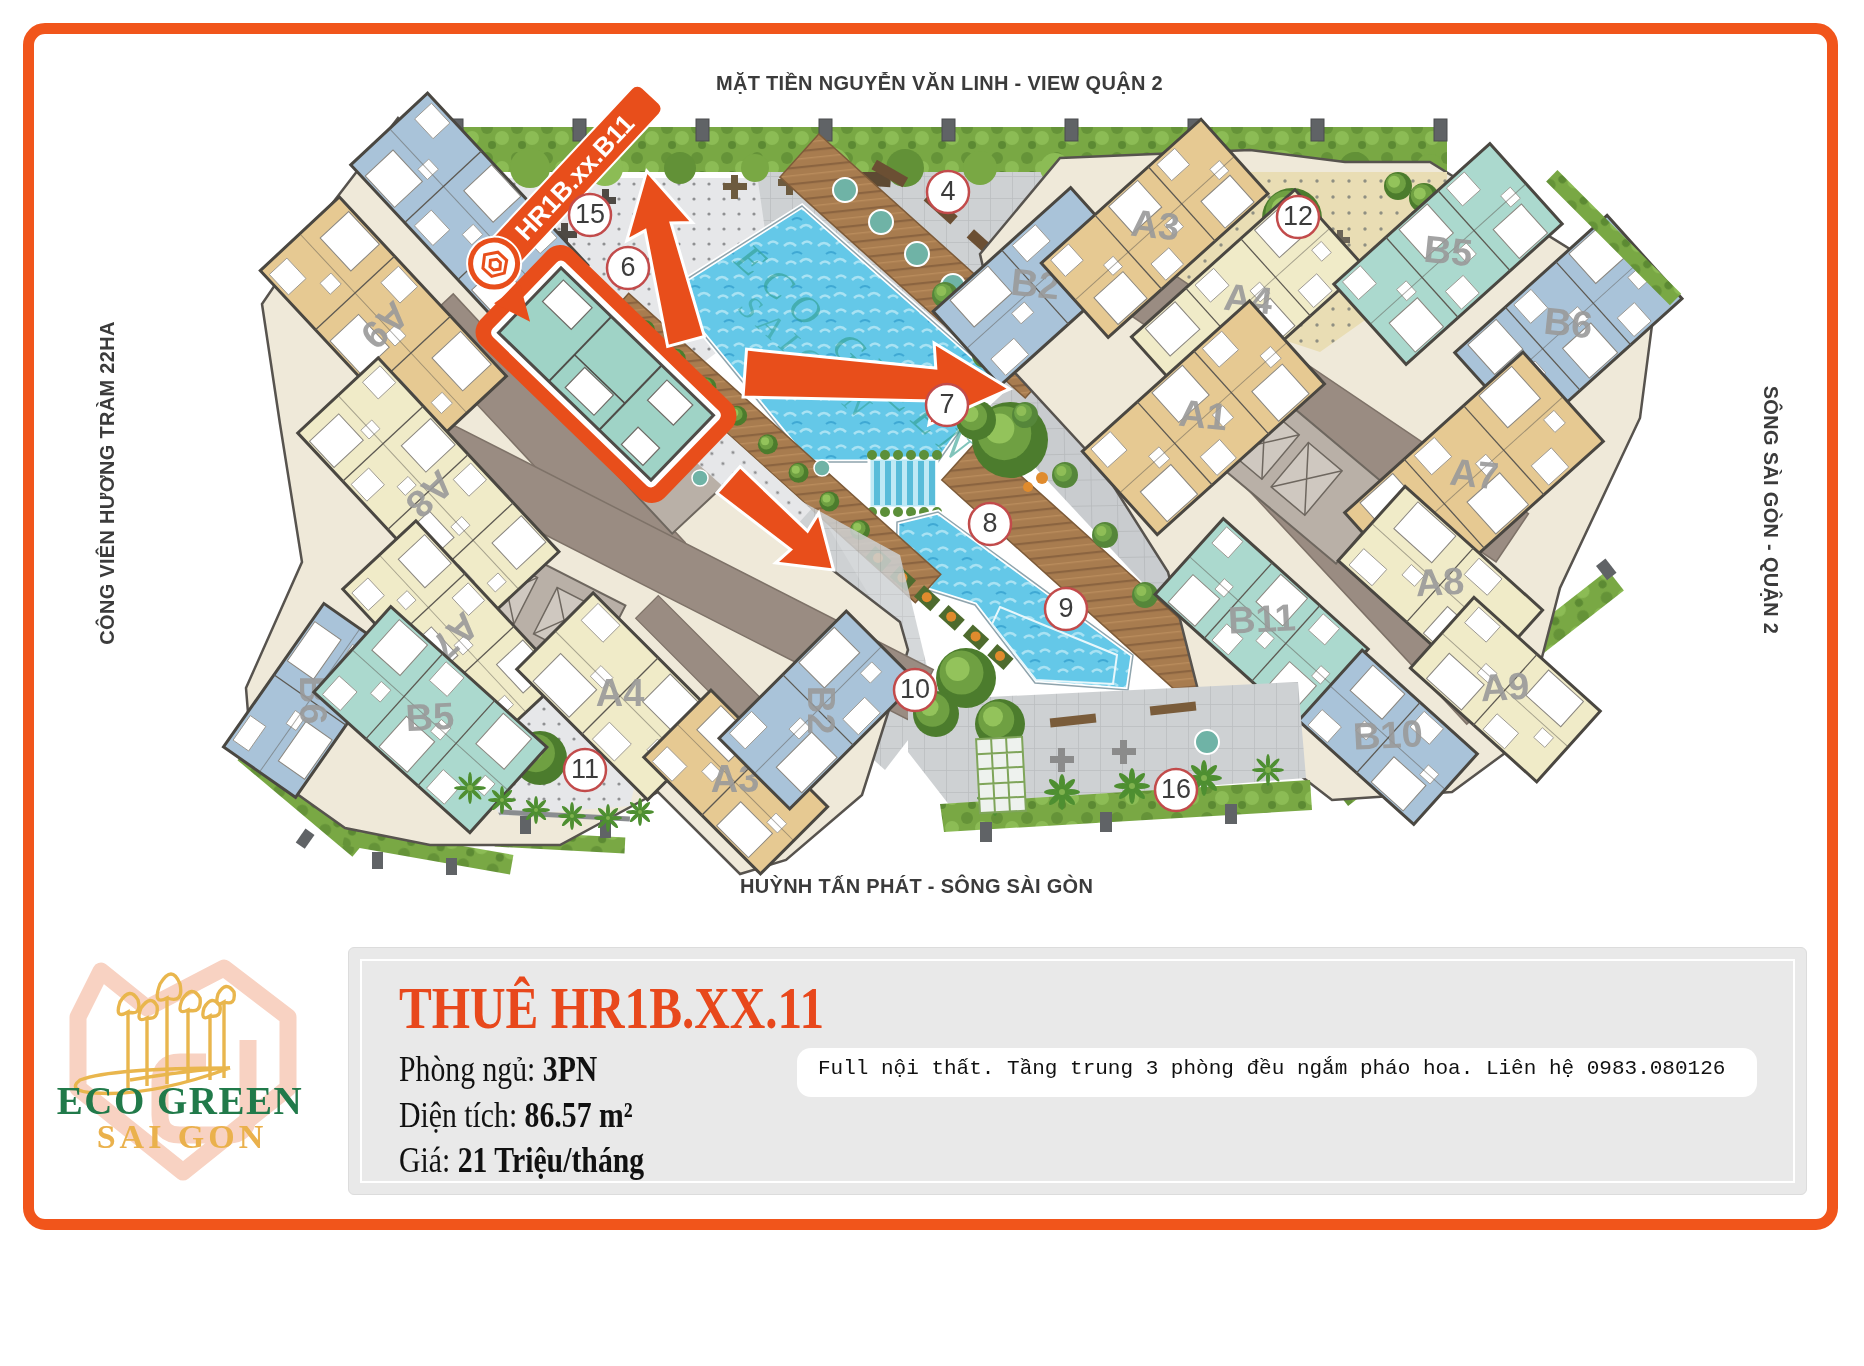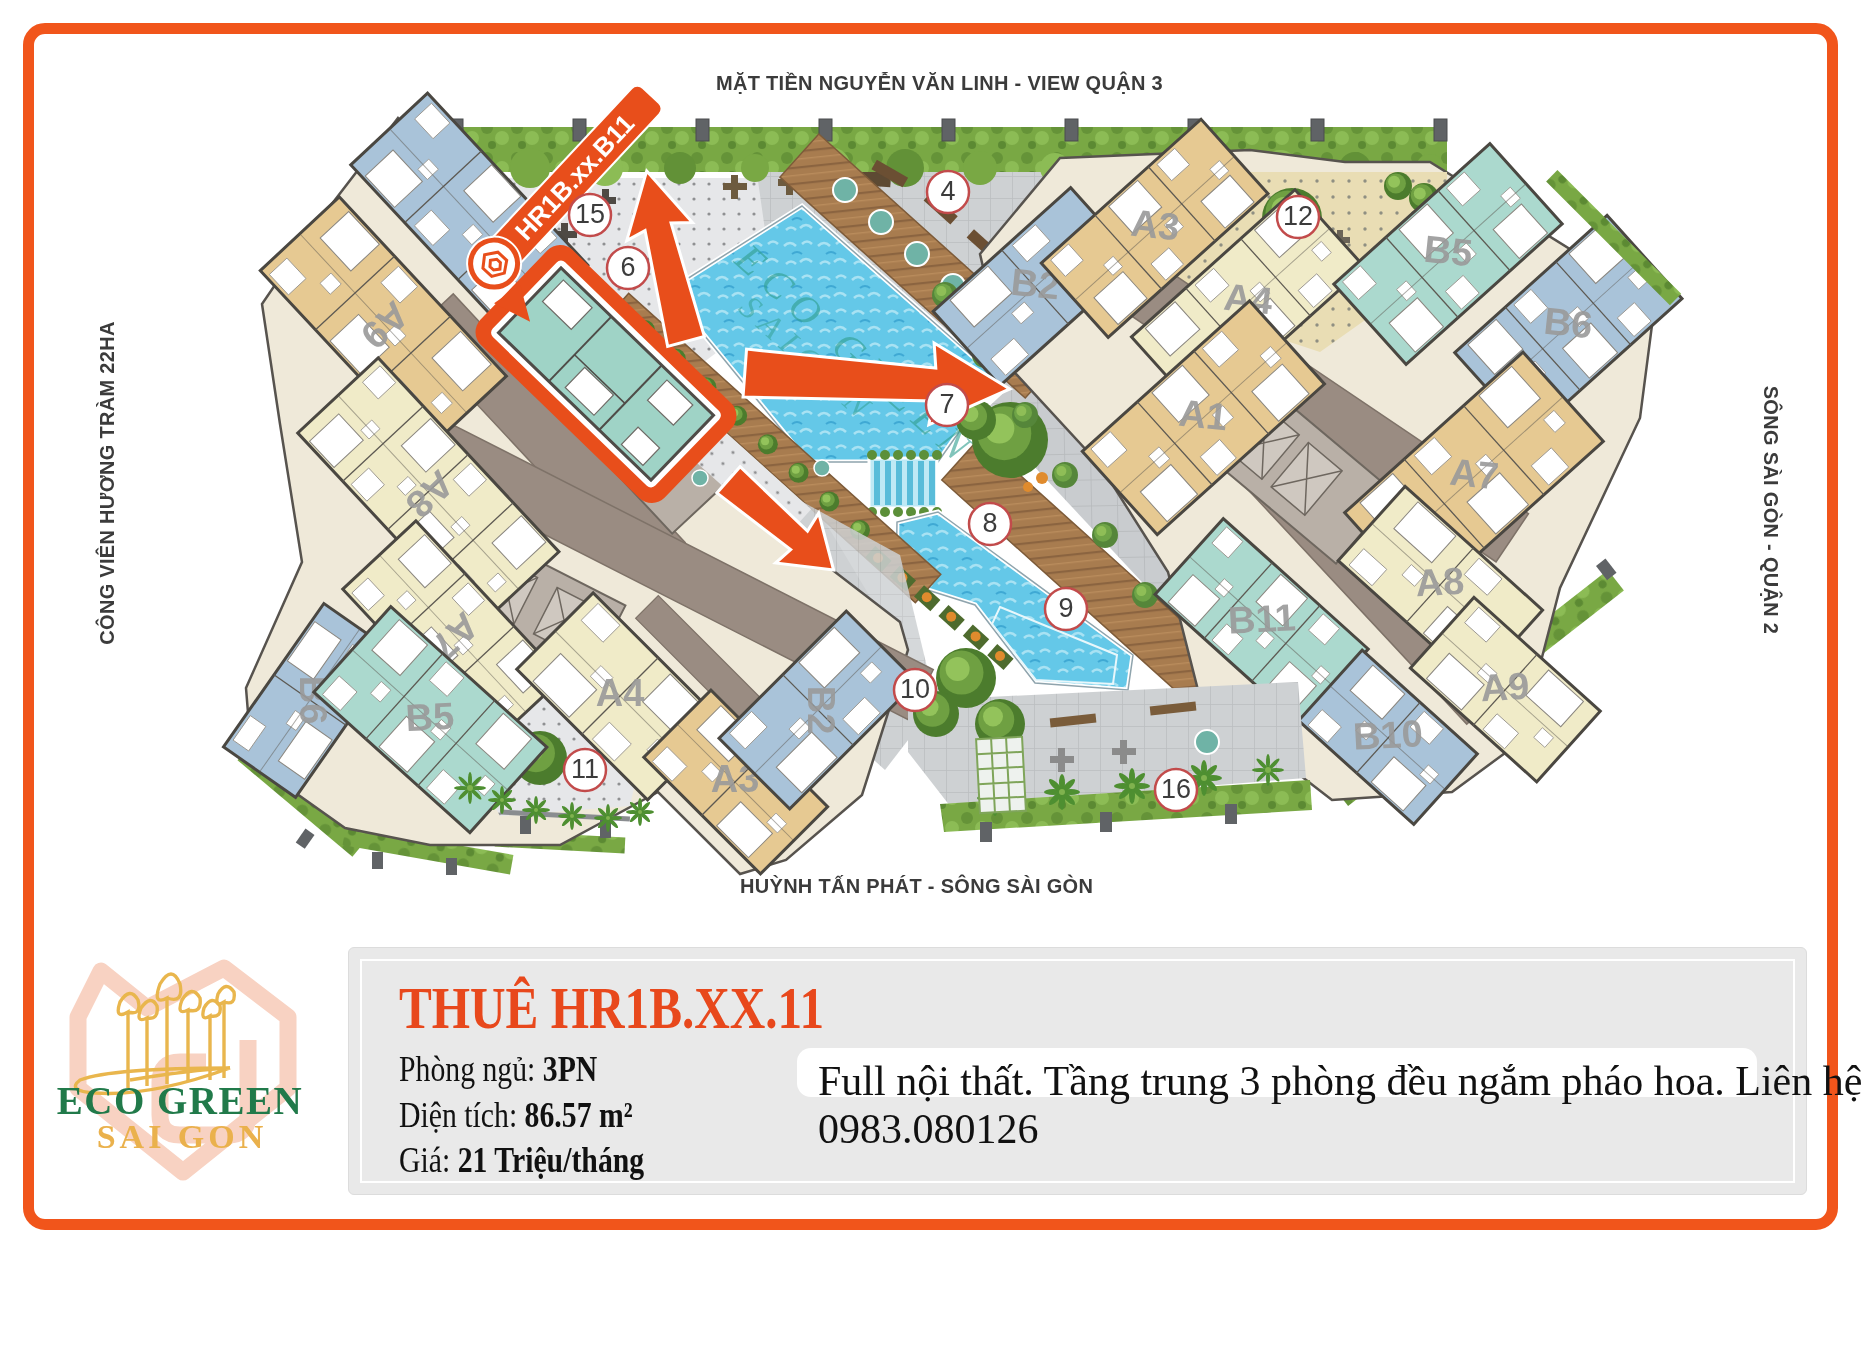--- a/index.html
+++ b/index.html
@@ -3,21 +3,21 @@
 <style>
 html,body{margin:0;padding:0;background:#ffffff;width:1864px;height:1366px;overflow:hidden;
  font-family:"Liberation Sans", sans-serif;}
 .abs{position:absolute;}
 .street{color:#3b3b3b;font-weight:bold;font-size:20px;letter-spacing:0.3px;white-space:nowrap;}
 </style></head>
 <body>
 
 <div class="abs" style="left:23px;top:23px;width:1815px;height:1207px;border:11px solid #f1551b;border-radius:22px;box-sizing:border-box;"></div>
 
-<div class="abs street" style="left:716px;top:72px;">MẶT TIỀN NGUYỄN VĂN LINH - VIEW QUẬN 3</div>
+<div class="abs street" style="left:716px;top:72px;">MẶT TIỀN NGUYỄN VĂN LINH - VIEW QUẬN 2</div>
 
 <div class="abs street" style="left:107px;top:483px;transform:translate(-50%,-50%) rotate(-90deg);">CÔNG VIÊN HƯƠNG TRÀM 22HA</div>
 
 <div class="abs street" style="left:1770px;top:510px;transform:translate(-50%,-50%) rotate(90deg);">SÔNG SÀI GÒN - QUẬN 2</div>
 
 <div class="abs street" style="left:740px;top:875px;">HUỲNH TẤN PHÁT - SÔNG SÀI GÒN</div>
 
 <svg class="abs" style="left:0;top:0" width="1864" height="1366" viewBox="0 0 1864 1366">
 
 <defs>
@@ -899,21 +899,21 @@
 
 <div class="abs" style="left:399px;top:974px;font-family:'Liberation Serif',serif;font-weight:bold;font-size:60px;color:#e8481c;transform:scaleX(0.82);transform-origin:0 0;white-space:nowrap;">THUÊ HR1B.XX.11</div>
 
 <div class="abs" style="left:399px;top:1050px;font-family:'Liberation Serif',serif;font-size:35px;color:#111;transform:scaleX(0.85);transform-origin:0 0;white-space:nowrap;">Phòng ngủ: <b>3PN</b></div>
 
 <div class="abs" style="left:399px;top:1096px;font-family:'Liberation Serif',serif;font-size:35px;color:#111;transform:scaleX(0.85);transform-origin:0 0;white-space:nowrap;">Diện tích: <b>86.57 m²</b></div>
 
 <div class="abs" style="left:399px;top:1141px;font-family:'Liberation Serif',serif;font-size:35px;color:#111;transform:scaleX(0.85);transform-origin:0 0;white-space:nowrap;">Giá: <b>21 Triệu/tháng</b></div>
 
 <div class="abs" style="left:797px;top:1048px;width:960px;height:49px;background:#ffffff;border-radius:14px;"></div>
-<div class="abs" style="left:818px;top:1057px;font-family:Liberation Serif, serif;font-size:42px;color:#111;">Full nội thất. Tầng trung 3 phòng đều ngắm pháo hoa. Liên hệ 0983.080126</div>
+<div class="abs" style="left:818px;top:1057px;font-family:Liberation Mono, monospace;font-size:21px;color:#111;">Full nội thất. Tầng trung 3 phòng đều ngắm pháo hoa. Liên hệ 0983.080126</div>
 
 <svg class="abs" style="left:40px;top:940px" width="280" height="280" viewBox="0 0 280 280">
 
 <g fill="none" stroke="#f8d2c2" stroke-width="17" stroke-linejoin="round">
 <path d="M38,148 L38,77 L61,31 L107,68 L184,28 L248,77 L248,148 L143,232 Z"></path>
 <path d="M208,100 L208,175 Q208,195 188,195 L140,195 Q120,195 120,175 L120,142 Q120,122 140,122 L166,122"></path>
 </g>
 
 <g fill="none" stroke="#e9b64d" stroke-width="3.4">
 <path d="M190,128 Q110,157 55,153 Q26,151 40,140 Q72,128 190,128 Q150,130 90,140"></path>

